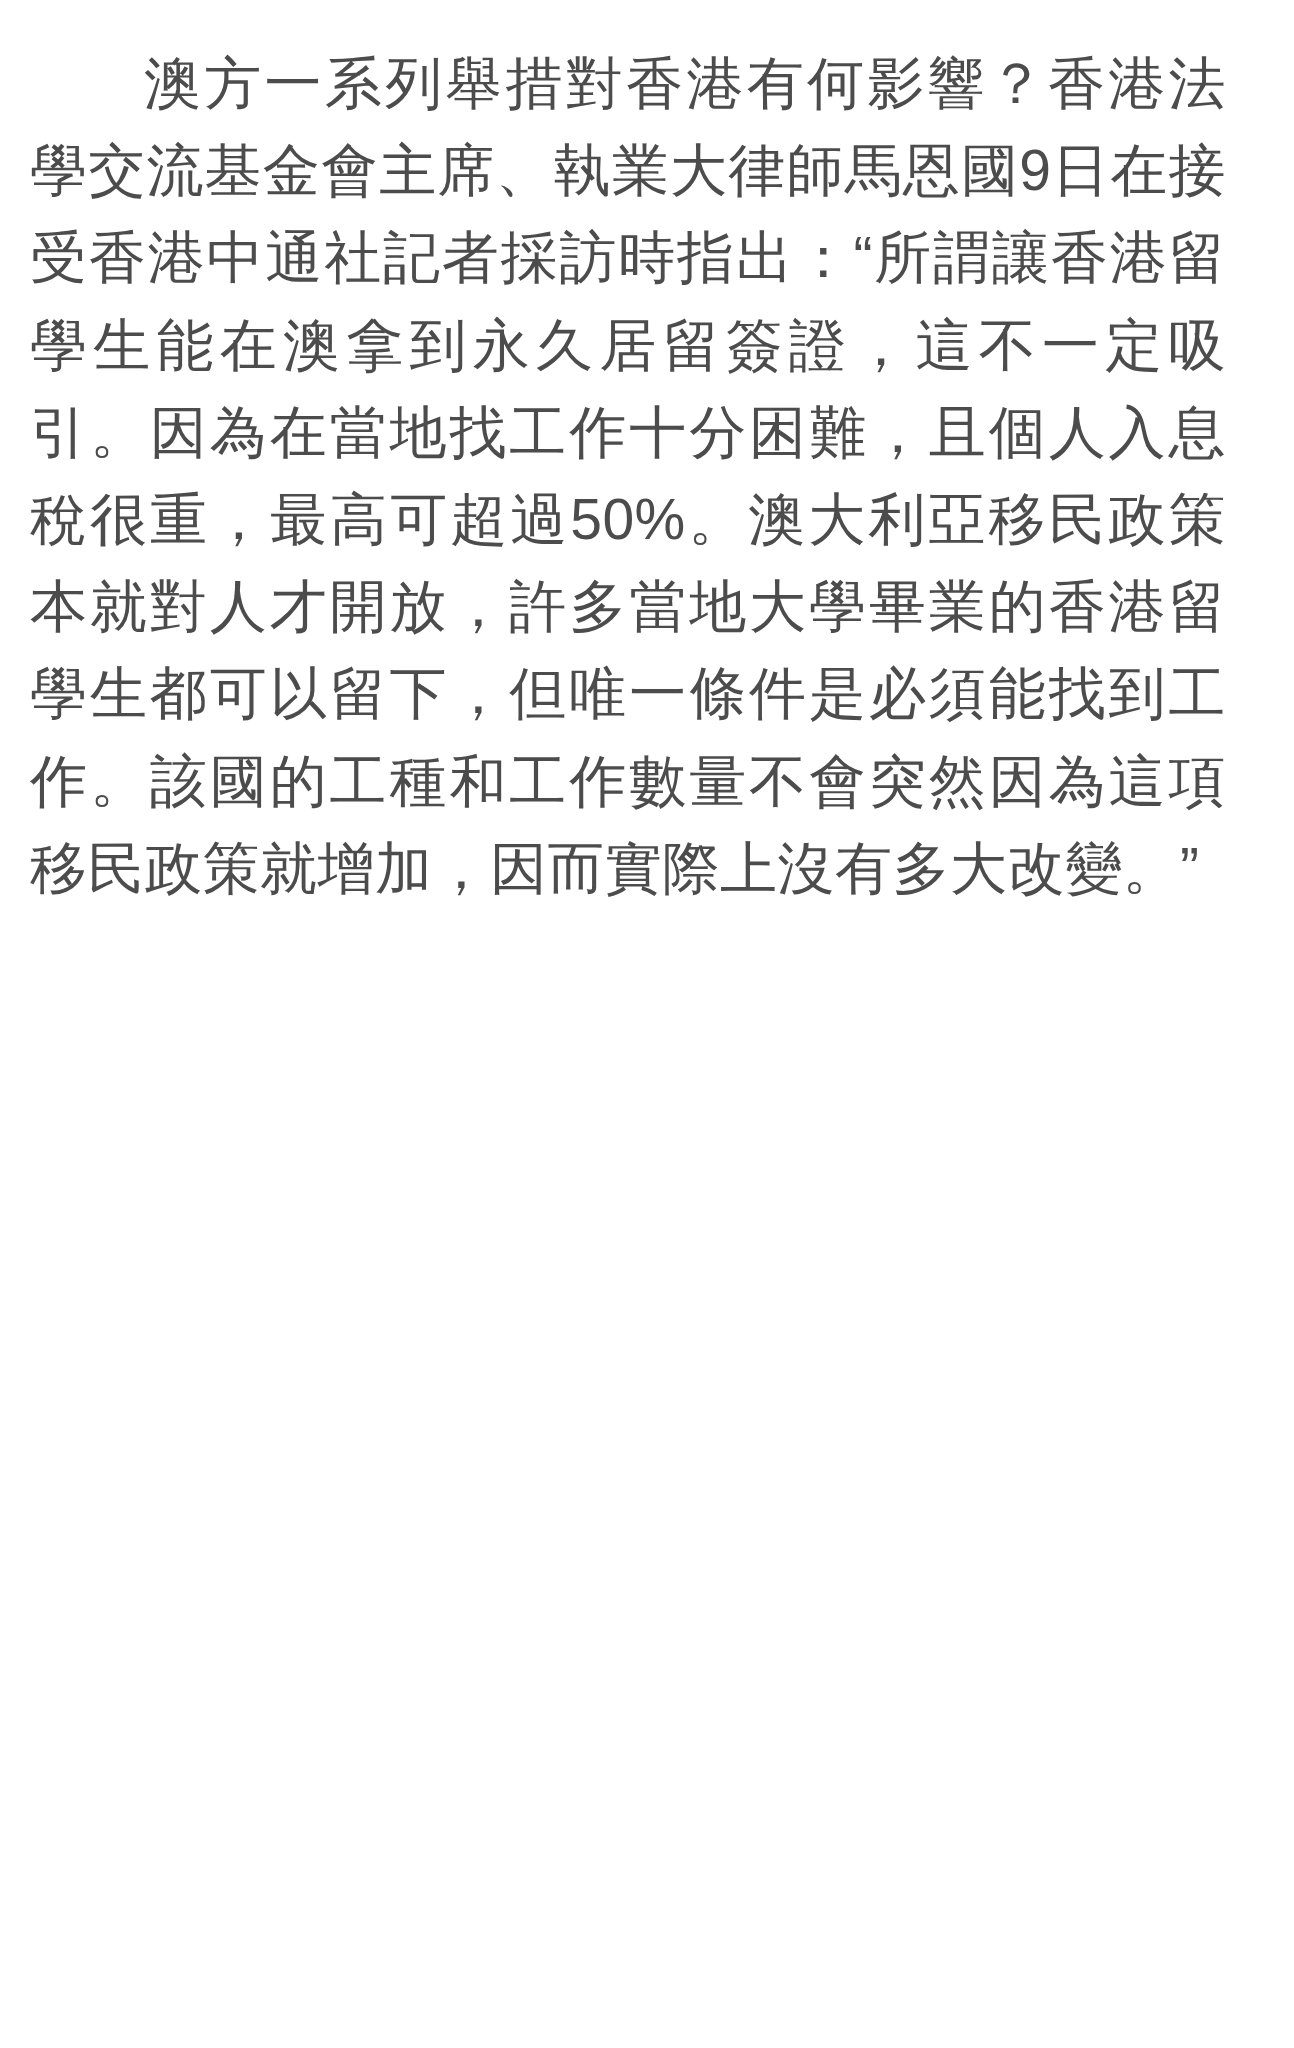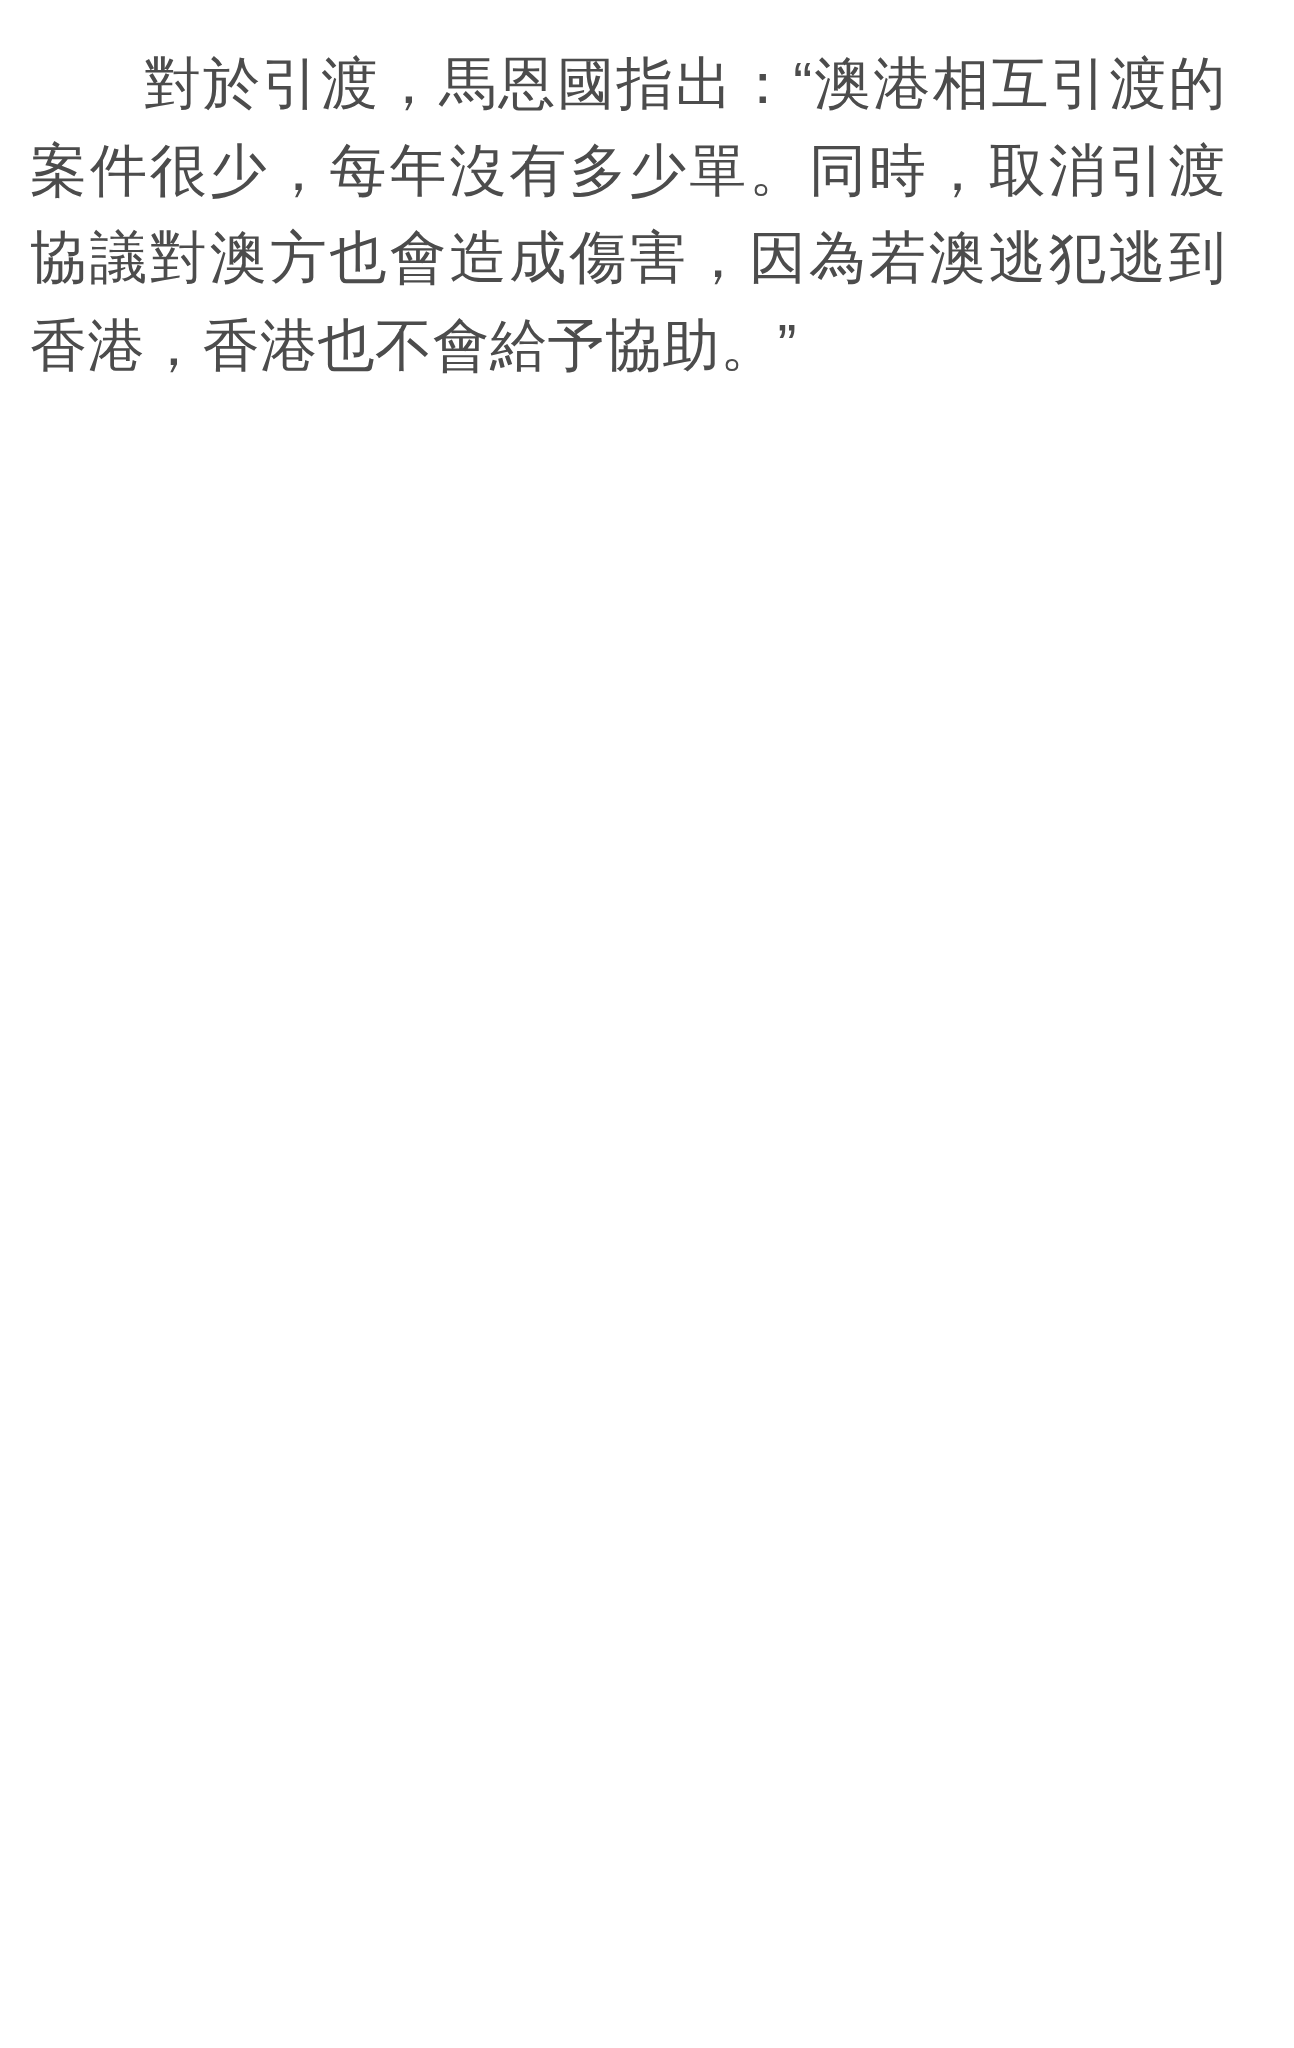--- a/index.html
+++ b/index.html
@@ -38,15 +38,15 @@
   }
   .paragraph:last-child {
     margin-bottom: 0;
   }
 </style>
 </head>
 <body>
 
 <div class="page">
   <div class="article-body">
-    <p class="paragraph">對於引渡，馬恩國指出：“澳港相互引渡的案件很少，每年沒有多少單。同時，取消引渡協議對澳方也會造成傷害，因為若澳逃犯逃到香港，香港也不會給予協助。”</p>
+    <p class="paragraph">澳方一系列舉措對香港有何影響？香港法學交流基金會主席、執業大律師馬恩國9日在接受香港中通社記者採訪時指出：“所謂讓香港留學生能在澳拿到永久居留簽證，這不一定吸引。因為在當地找工作十分困難，且個人入息稅很重，最高可超過50%。澳大利亞移民政策本就對人才開放，許多當地大學畢業的香港留學生都可以留下，但唯一條件是必須能找到工作。該國的工種和工作數量不會突然因為這項移民政策就增加，因而實際上沒有多大改變。”</p>
   </div>
 </div>
 
 </body></html>

